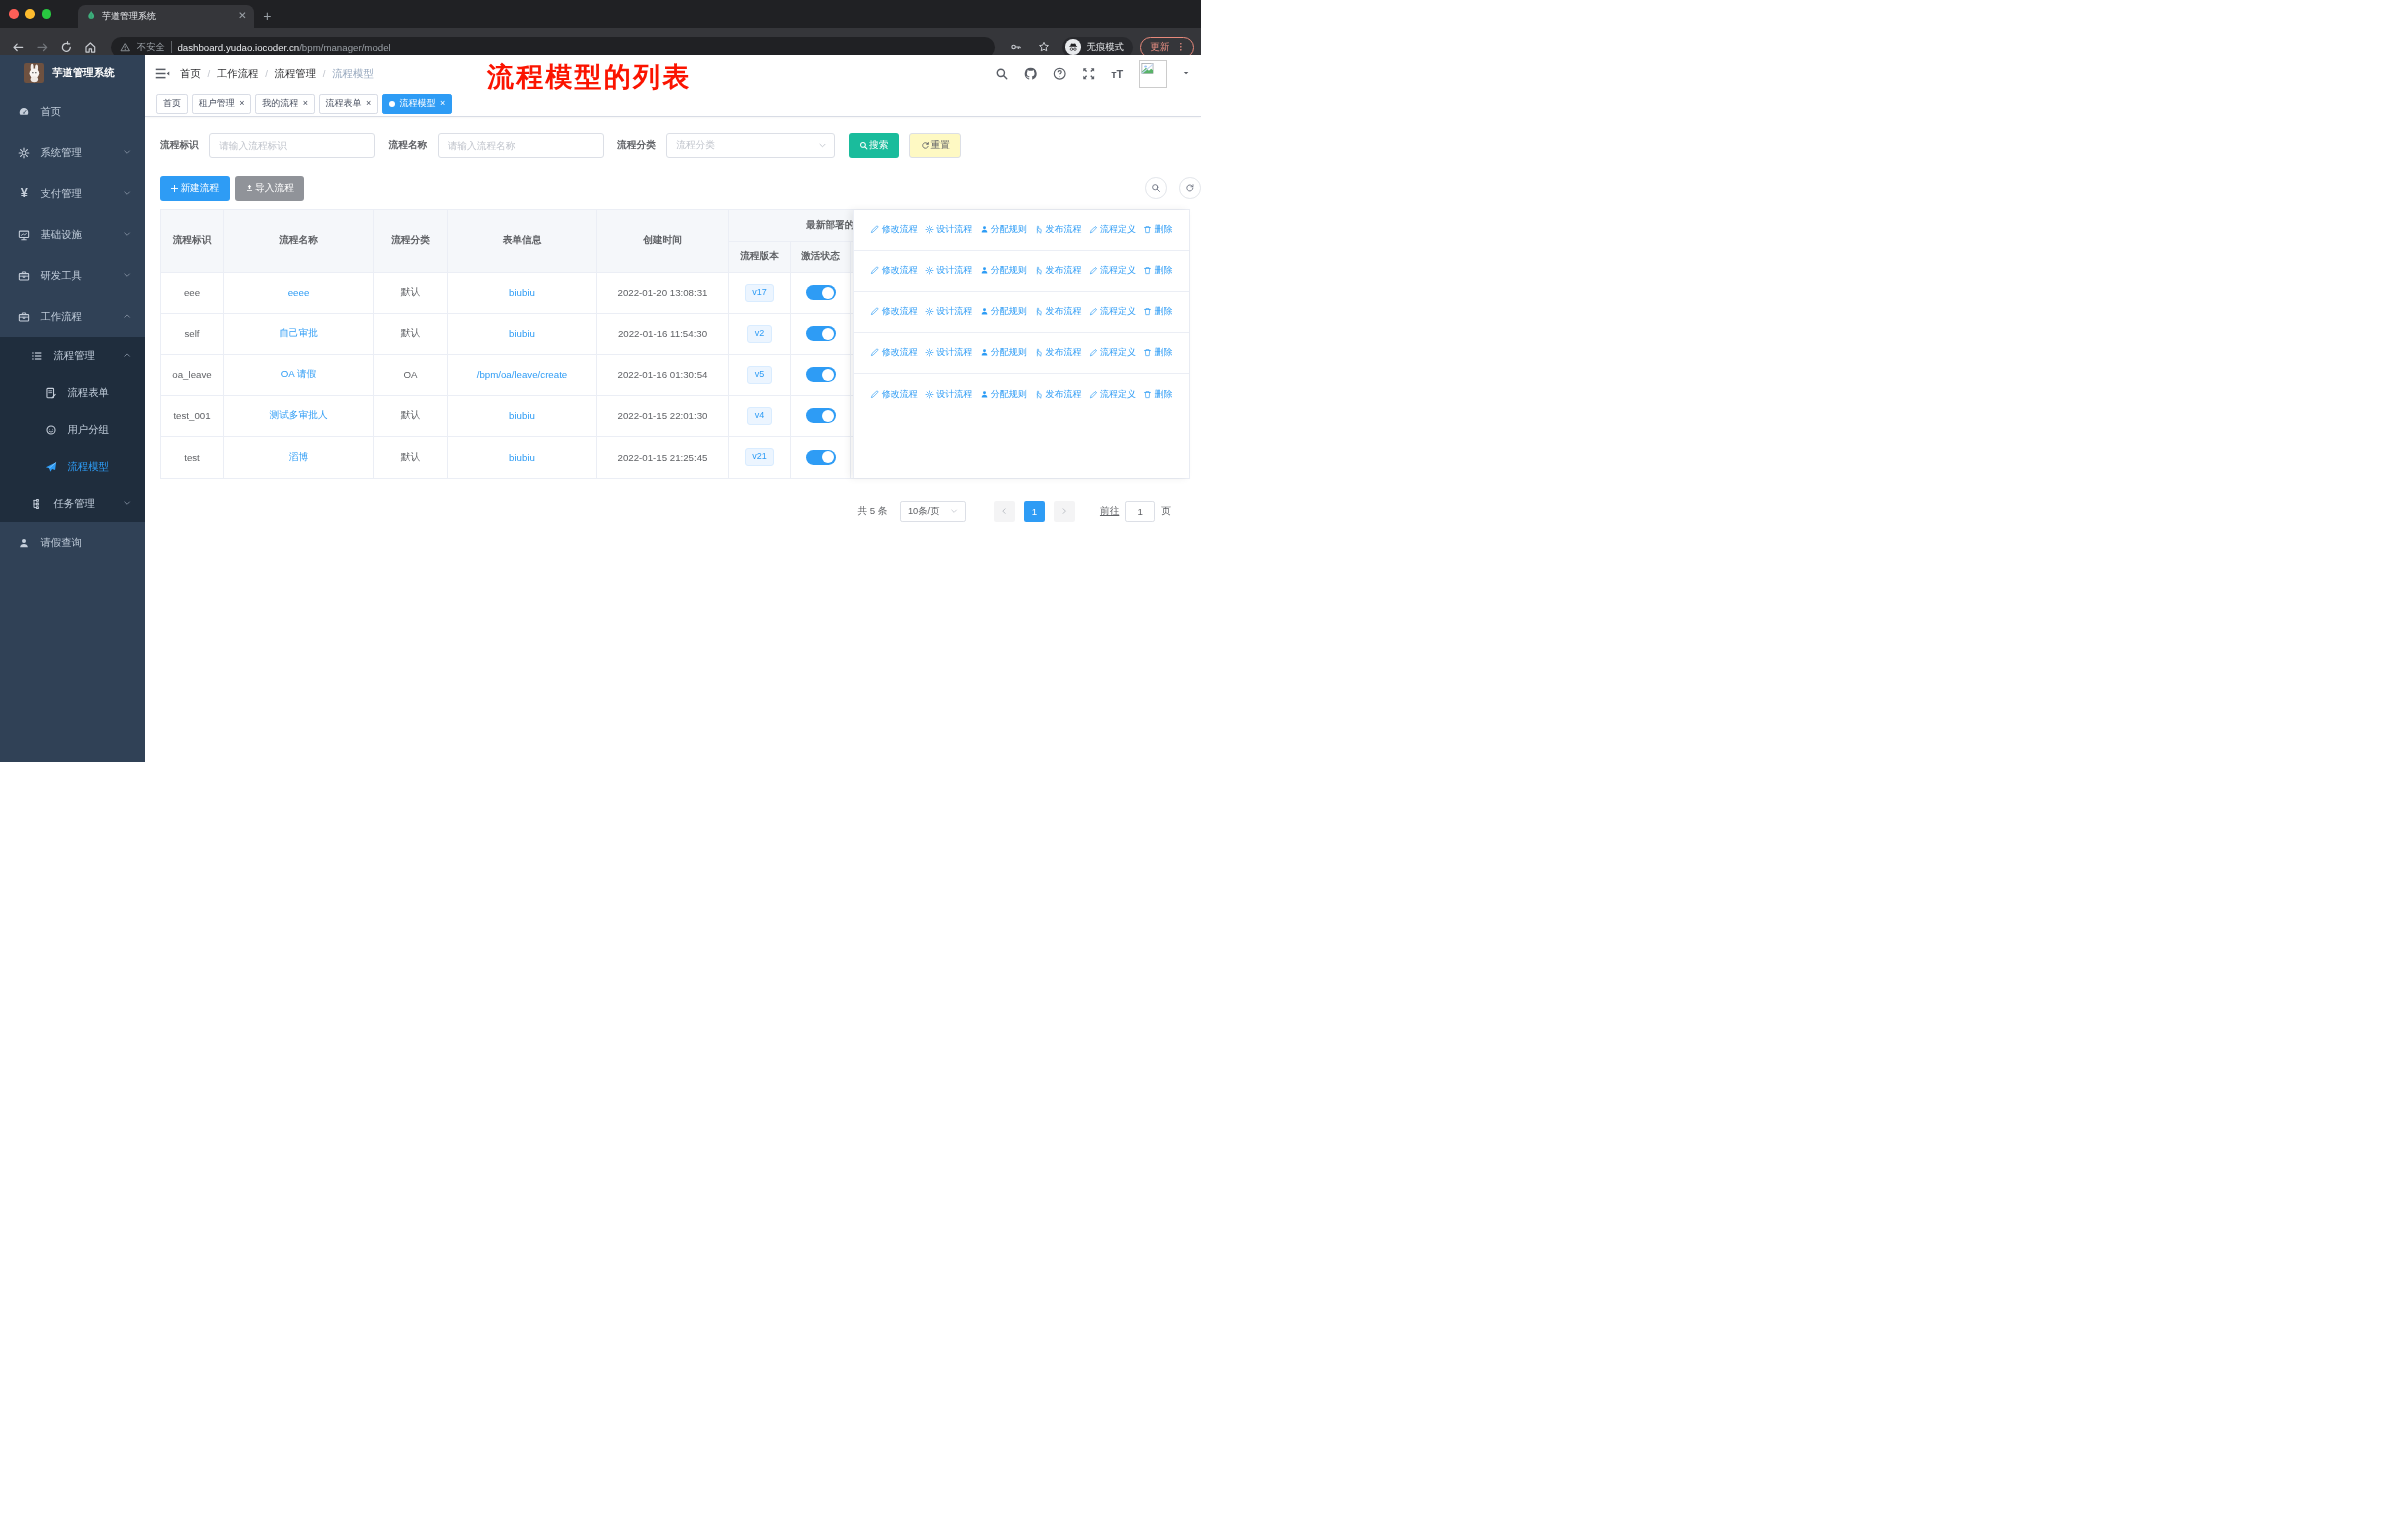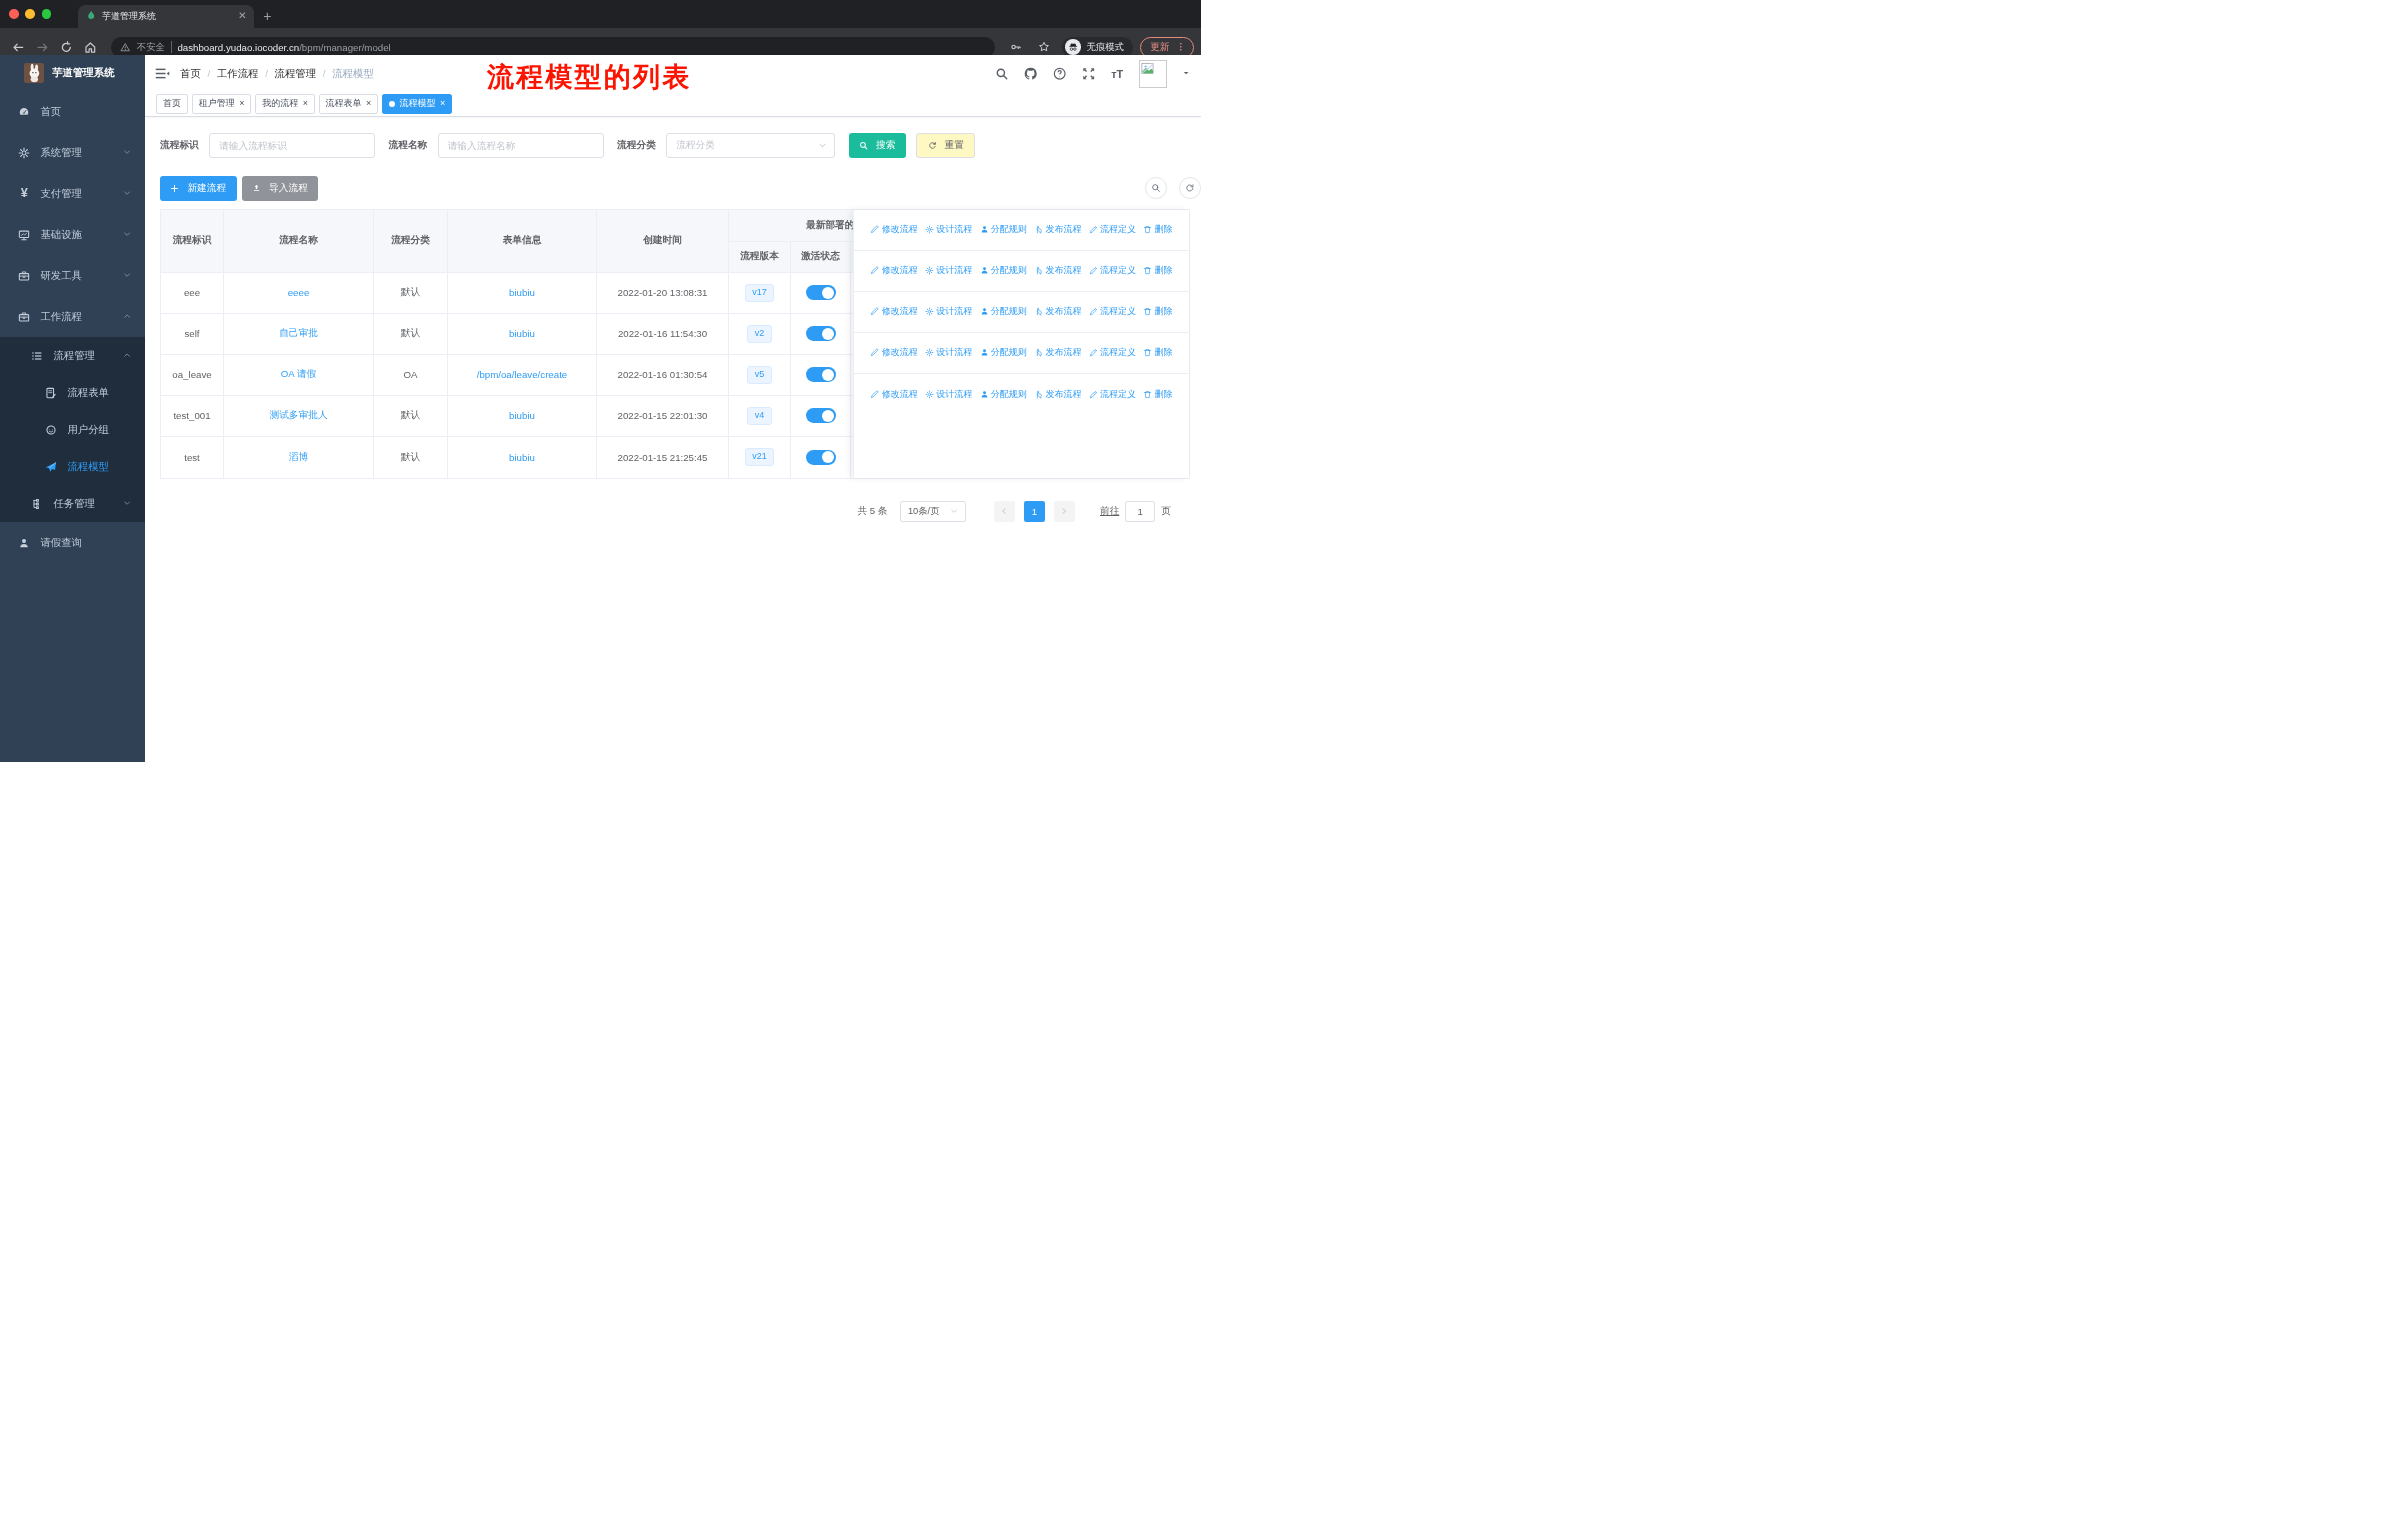--- a/index.html
+++ b/index.html
@@ -87,21 +87,21 @@
   .content { flex:1; padding:16.4px 0 0 15px; position:relative; min-width:0; }
 
   
   .filterbar { display:flex; align-items:center; height:24.6px; }
   .f-label { font-size:9.7px; font-weight:bold; color:#606266; margin-right:10.4px; white-space:nowrap; }
   .f-input { height:24.6px; border:0.7px solid #dcdfe6; border-radius:3px; padding:0 9px; font-size:9.7px; color:#606266; width:166px; margin-right:13.4px; font-family:inherit; }
   .f-input::placeholder { color:#c0c4cc; }
   .f-select { height:24.6px; border:0.7px solid #dcdfe6; border-radius:3px; width:169px; display:flex; align-items:center; padding:0 7.4px 0 9px; margin-right:13.4px; }
   .f-select .ph { flex:1; font-size:9.7px; color:#c0c4cc; }
   .f-select svg { width:9px; height:9px; color:#c0c4cc; }
-  .btn { height:24.6px; border-radius:3px; border:none; display:inline-flex; align-items:center; gap:8px; font-size:9.7px; padding:0 10.4px; cursor:pointer; font-family:inherit; white-space:nowrap; }
+  .btn { height:24.6px; border-radius:3px; border:none; display:inline-flex; align-items:center; gap:1px; font-size:9.7px; padding:0 10.4px; cursor:pointer; font-family:inherit; white-space:nowrap; }
   .btn svg { width:9px; height:9px; }
   .btn-search { background:var(--teal); color:#fff; }
   .btn-reset { background:#fef9c3; border:0.7px solid #dcdfe6; color:#606266; margin-left:10.4px; }
 
   
   .toolbar { margin-top:18px; display:flex; align-items:center; position:relative; height:24.6px; }
   .btn-create { background:var(--accent); color:#fff; }
   .btn-import { background:#909399; color:#fff; margin-left:5.2px; }
   .circle-btn { position:absolute; top:1.5px; width:21.6px; height:21.6px; border-radius:50%; border:0.7px solid #e2e5ea; background:#fff; display:flex; align-items:center; justify-content:center; color:#6b7280; }
   .circle-btn svg { width:9.7px; height:9.7px; }

